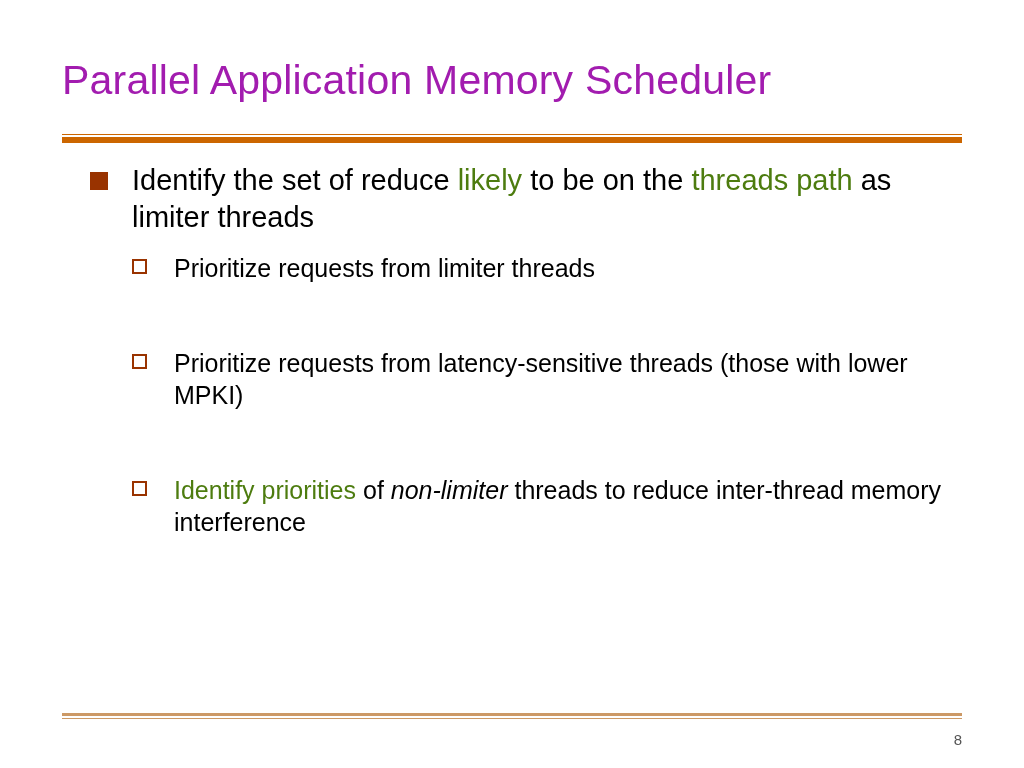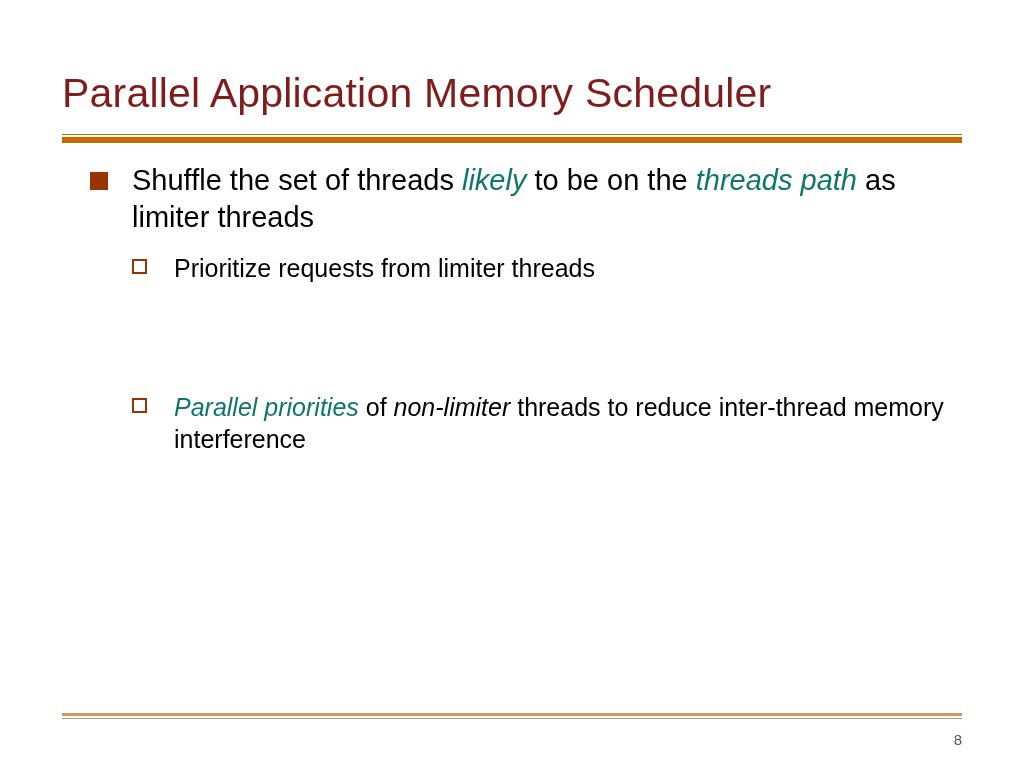--- a/index.html
+++ b/index.html
@@ -13,25 +13,25 @@
     overflow: hidden;
   }
   .slide {
     position: relative;
     width: 1024px;
     height: 768px;
     box-sizing: border-box;
   }
   .title {
     position: absolute;
-    top: 70px;
+    top: 57px;
     left: 62px;
     right: 40px;
     font-size: 41px;
-    color: #7f1d1d;
+    color: #a21caf;
     font-weight: 400;
     letter-spacing: 0.2px;
   }
   .rule {
     position: absolute;
     top: 134px;
     left: 62px;
     width: 900px;
     height: 10px;
   }
@@ -85,21 +85,21 @@
   .l2 .bullet {
     position: absolute;
     left: 0;
     top: 7px;
     width: 15px;
     height: 15px;
     border: 2px solid #993300;
     box-sizing: border-box;
     background: transparent;
   }
-  .red { color: #0f766e; font-style: italic; }
+  .red { color: #4d7c0f; }
   .ital { font-style: italic; text-align: right; }
   .gap { height: 44px; }
   .footer-rule {
     position: absolute;
     left: 62px;
     width: 900px;
     bottom: 48px;
     height: 7px;
   }
   .footer-rule .thick2 {
@@ -132,37 +132,41 @@
   <div class="rule">
     <div class="thin1"></div>
     <div class="thick"></div>
   </div>
 
   <div class="content">
 
     <div class="l1">
       <span class="bullet"></span>
       <span class="txt">
-        <span>Shuffle the set of threads </span><span class="red">likely</span><span> to be on the </span><span class="red">threads path</span><span> as limiter threads</span>
+        <span>Identify the set of reduce </span><span class="red">likely</span><span> to be on the </span><span class="red">threads path</span><span> as limiter threads</span>
       </span>
     </div>
     <div class="l2">
       <span class="bullet"></span>
       <span>Prioritize requests from limiter threads</span>
     </div>
 
     <div class="gap"></div>
 
+    <div class="l2">
+      <span class="bullet"></span>
+      <span>Prioritize requests from latency-sensitive threads (those with lower MPKI)</span>
+    </div>
 
     <div class="gap"></div>
 
     <div class="l2">
       <span class="bullet"></span>
       <span>
-        <span class="red">Parallel priorities</span><span> of </span><span class="ital">non-limiter</span><span> threads to reduce inter-thread memory interference</span>
+        <span class="red">Identify priorities</span><span> of </span><span class="ital">non-limiter</span><span> threads to reduce inter-thread memory interference</span>
       </span>
     </div>
 
   </div>
 
   <div class="footer-rule">
     <div class="thick2"></div>
     <div class="thin2"></div>
   </div>
 

